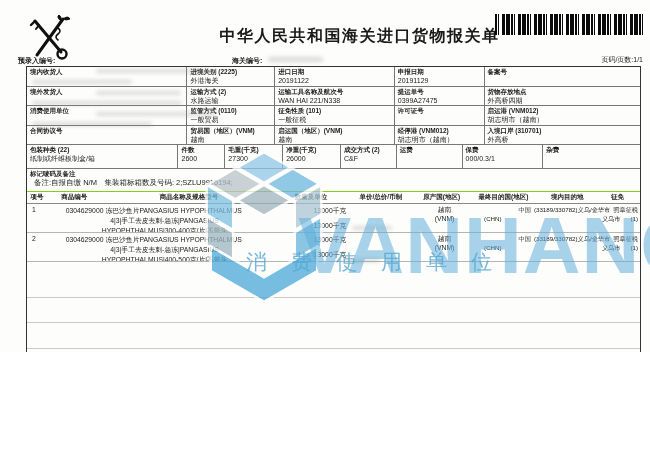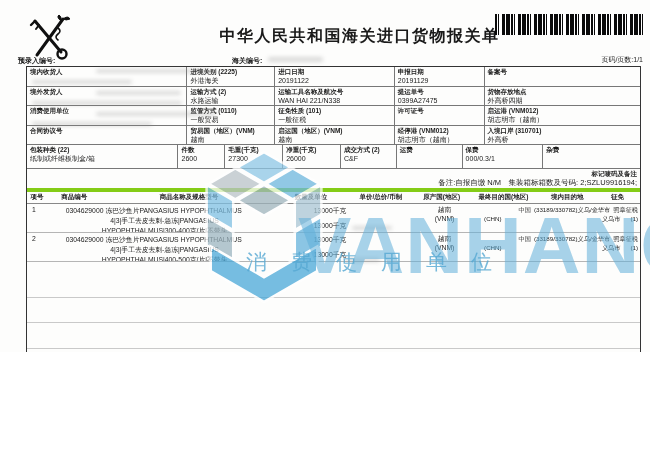--- a/index.html
+++ b/index.html
@@ -10,21 +10,21 @@
   .barcode{position:absolute;right:14px;top:14px;width:150px;height:21px;
     background:repeating-linear-gradient(90deg,#0a0a0a 0 2px,#fff 2px 3px,#0a0a0a 3px 4px,#fff 4px 7px,#0a0a0a 7px 10px,#fff 10px 11px,#0a0a0a 11px 15px,#fff 15px 16px);}
   .toplabel{position:absolute;font-size:7px;font-weight:600;white-space:nowrap;}
   .table{position:absolute;left:26px;top:66px;width:615px;height:374px;border:1px solid #333;box-sizing:border-box;background:transparent;}
   .row{display:flex;border-bottom:1px solid #777;box-sizing:border-box;}
   .cell{border-right:1px solid #777;padding:1px 3px;box-sizing:border-box;overflow:hidden;}
   .cell:last-child{border-right:none;}
   .lbl{font-size:6.5px;font-weight:600;line-height:1.25;white-space:nowrap;}
   .val{font-size:7px;line-height:1.35;white-space:nowrap;}
   .docsrow{border-bottom:1px solid #777;box-sizing:border-box;height:17px;padding:1px 3px;overflow:hidden;}
-  .marksrow{border-bottom:4px solid #84cc16;box-sizing:border-box;height:23px;padding:1px 3px;overflow:hidden;text-align:right;}
+  .marksrow{border-bottom:1px solid #84cc16;box-sizing:border-box;height:23px;padding:1px 3px;overflow:hidden;}
   .ihead{display:flex;height:12px;border-bottom:1px solid #888;box-sizing:border-box;align-items:center;}
   .ihead span{font-size:6.5px;font-weight:600;text-align:center;white-space:nowrap;overflow:visible;}
   .irow{display:flex;height:29px;border-bottom:1px solid #b5b5b5;box-sizing:border-box;font-size:6.8px;padding-top:2px;}
   .irow .ic{overflow:hidden;}
   .nline1{white-space:nowrap;padding-left:14px;}
   .nline2{text-align:center;white-space:nowrap;}
   .nline3{text-align:center;white-space:nowrap;}
   .qtycol{display:flex;flex-direction:column;justify-content:space-between;text-align:right;padding-right:4px;height:25px;}
   .origincol{text-align:center;line-height:1.3;}
   .destwrap{font-size:6.2px;line-height:1.4;}

